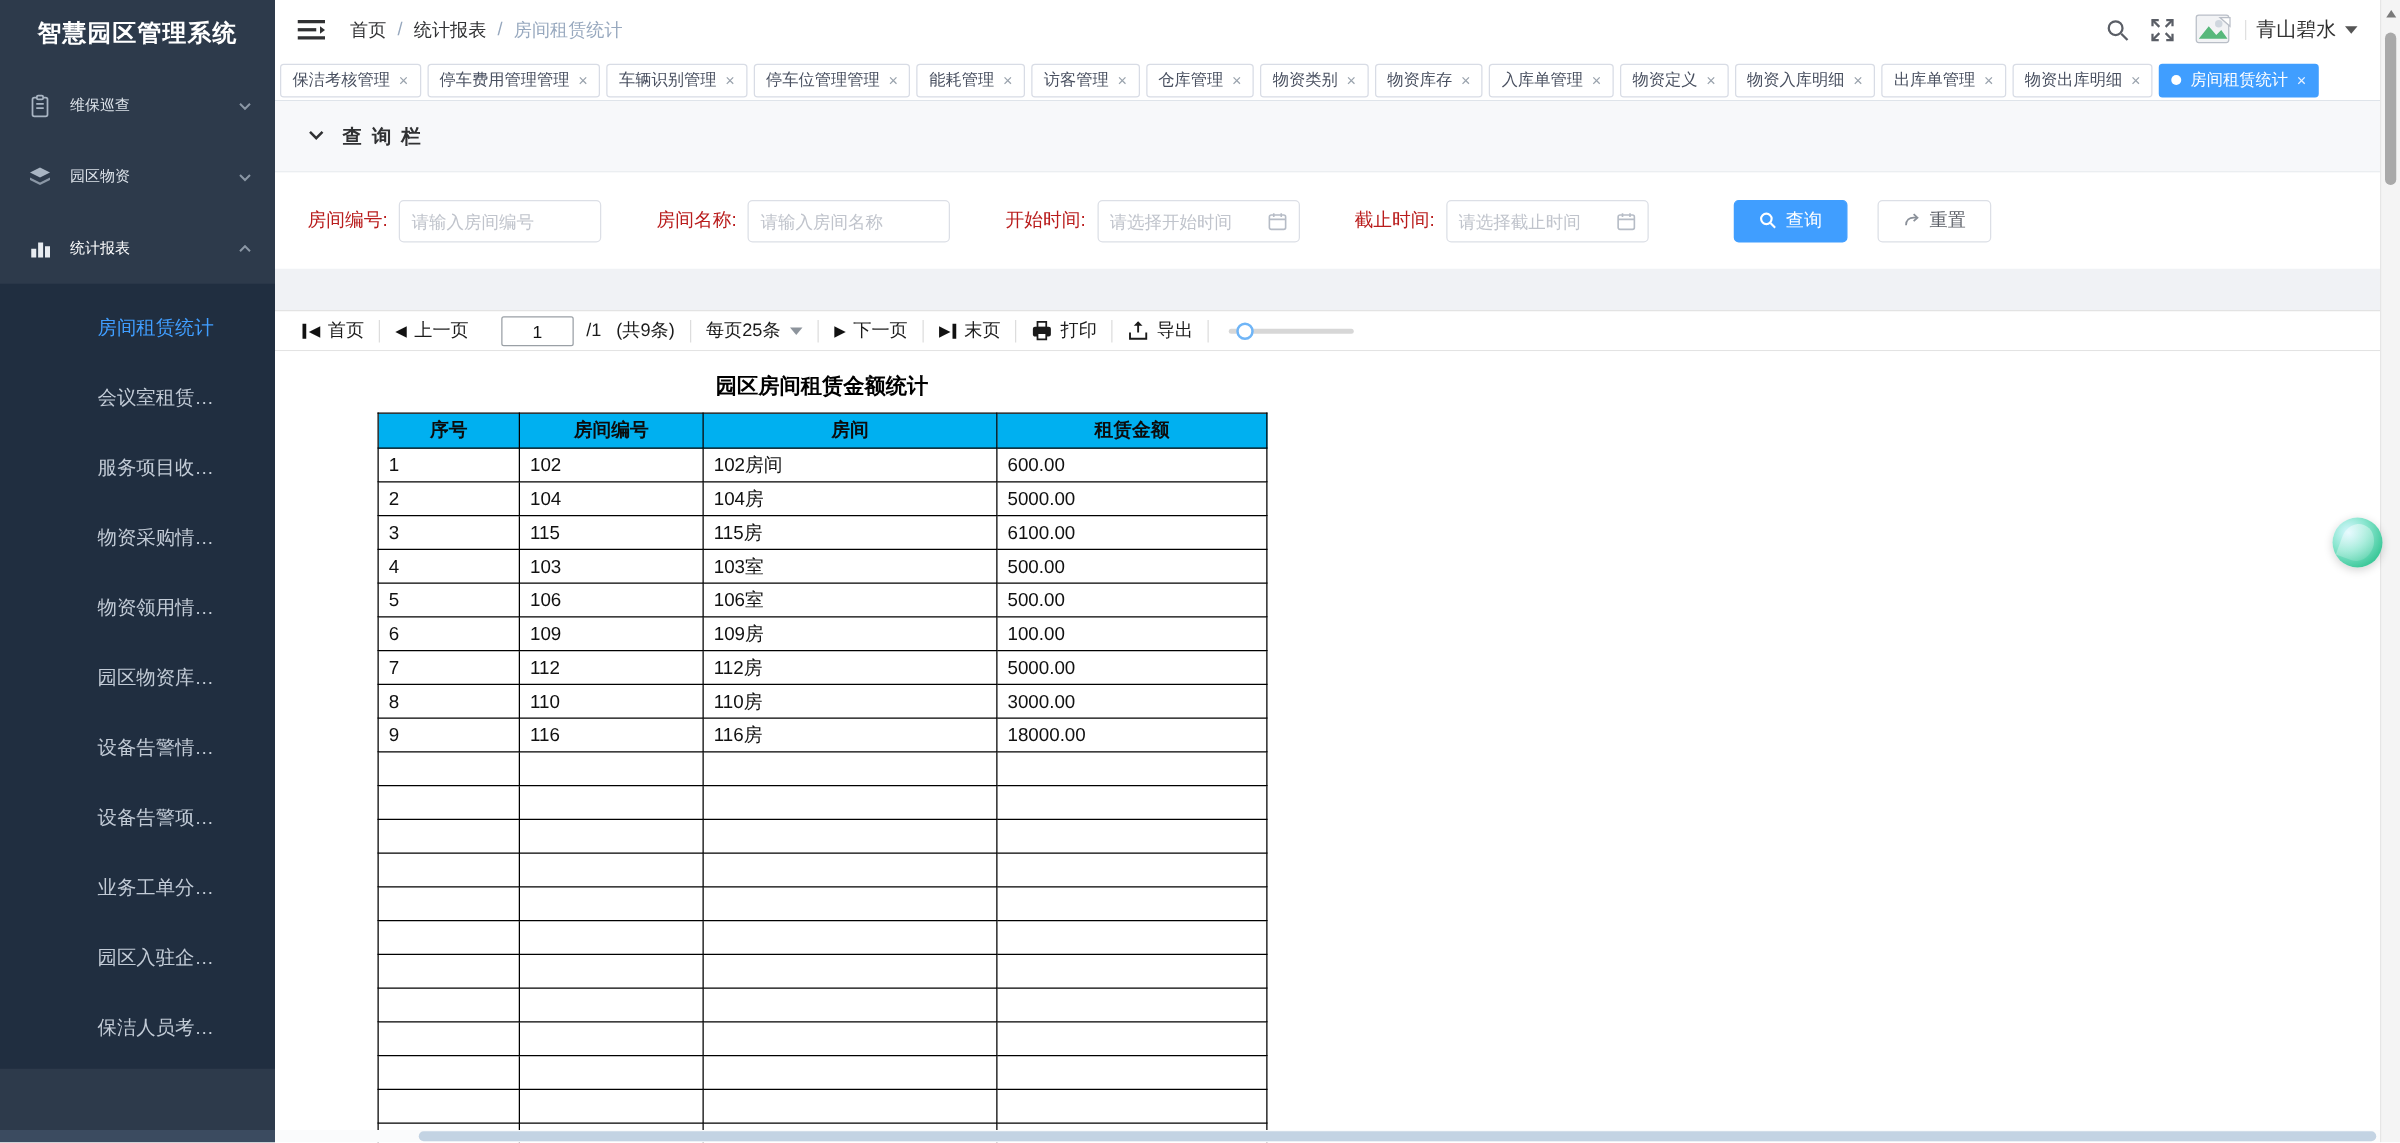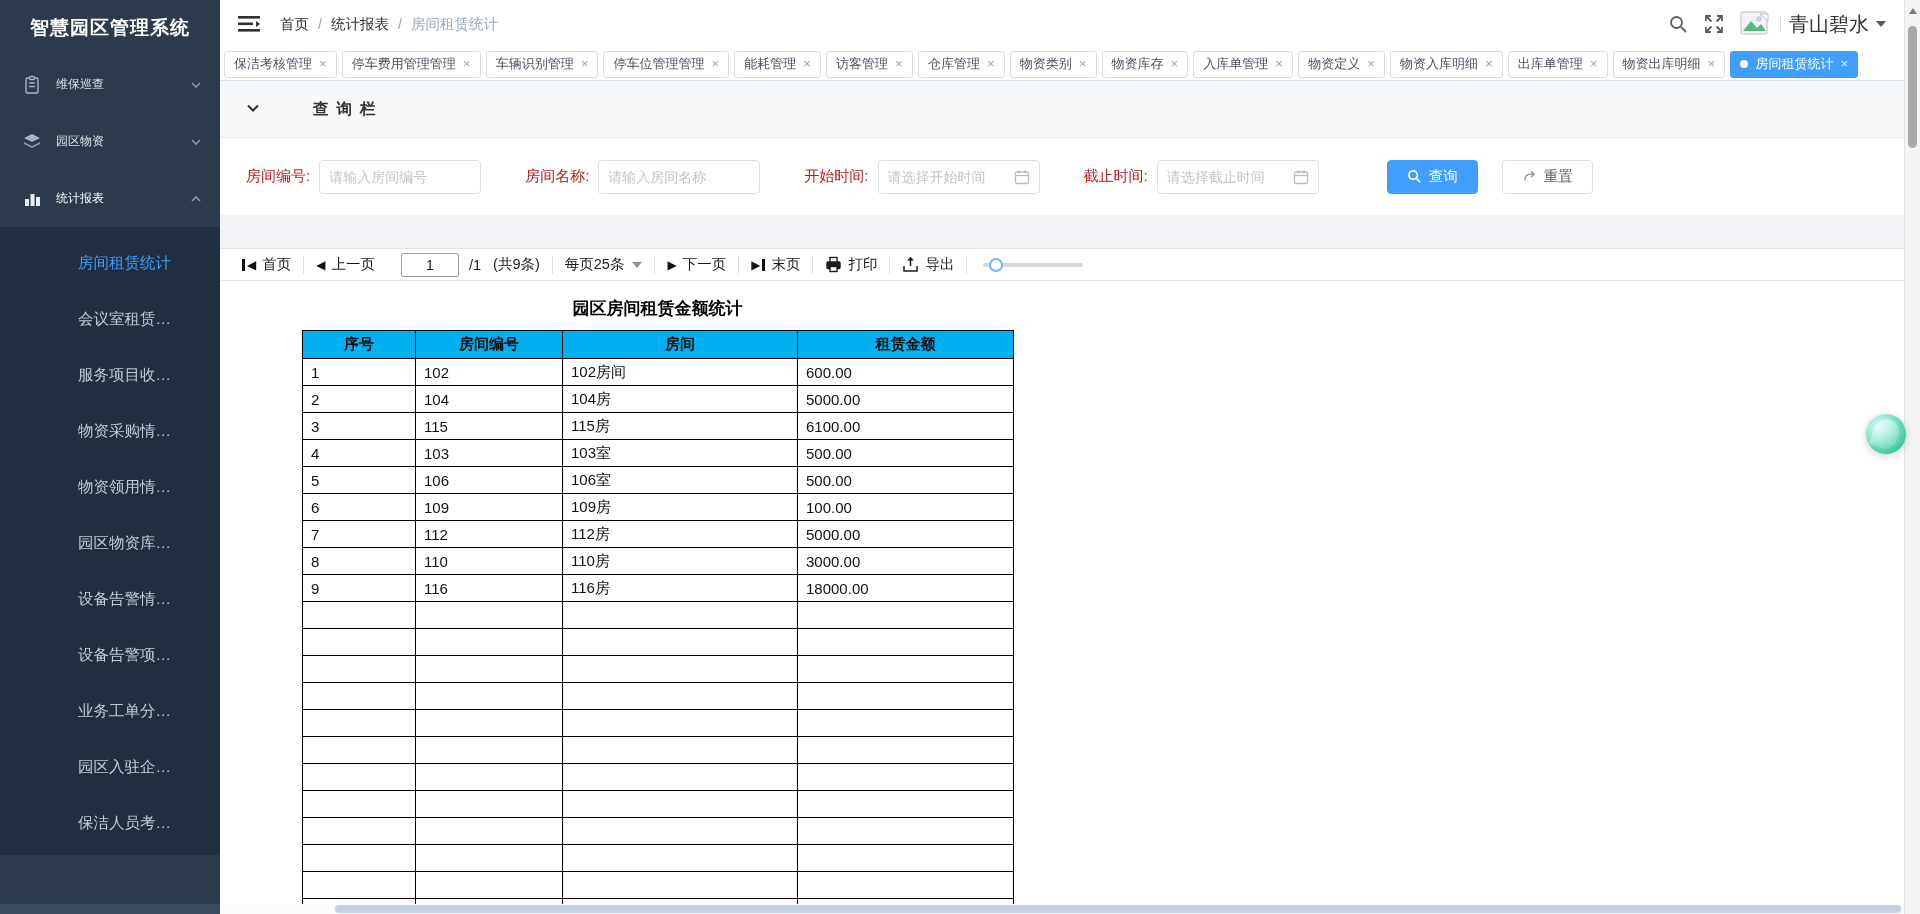--- a/index.html
+++ b/index.html
@@ -26,33 +26,33 @@
   .navbar { height:48px; display:flex; align-items:center; padding:0 18px; background:#fff; }
   .hamburger { width:22px; height:18px; color:#303133; cursor:pointer; }
   .breadcrumb { margin-left:20px; font-size:14.5px; display:flex; align-items:center; }
   .crumb { color:#303133; cursor:pointer; }
   .crumb.last { color:#97a8be; cursor:default; }
   .crumb-sep { color:#97a8be; margin:0 9px; }
   .nav-right { margin-left:auto; display:flex; align-items:center; }
   .nav-ico { width:20px; height:20px; color:#5a5e66; margin-left:16px; cursor:pointer; }
   .avatar { width:30px; height:26px; margin-left:16px; cursor:pointer; }
   .nav-div { width:1px; height:16px; background:#e0e0e0; margin-left:10px; }
-  .username { margin-left:8px; font-size:20px; color:#333; cursor:pointer; }
+  .username { margin-left:8px; font-size:16px; color:#333; cursor:pointer; }
   .caret { width:0; height:0; border-left:5px solid transparent; border-right:5px solid transparent; border-top:6px solid #555; margin-left:7px; cursor:pointer; }
 
   
   .tabs-bar { height:33px; background:#fff; border-bottom:1px solid #dfe4ea; display:flex; align-items:center; gap:5px; padding:0 4px; overflow:hidden; white-space:nowrap; }
-  .tab { display:inline-flex; align-items:center; height:27px; padding:0 9px; border:1px solid #d8dce5; background:#fff; color:#495060; font-size:13px; border-radius:3px; cursor:pointer; flex:none;font-family:Liberation Mono, monospace; }
+  .tab { display:inline-flex; align-items:center; height:27px; padding:0 9px; border:1px solid #d8dce5; background:#fff; color:#495060; font-size:13px; border-radius:3px; cursor:pointer; flex:none; }
   .tab .dot { width:8px; height:8px; border-radius:50%; background:#fff; margin-right:7px; }
   .tab .close { margin-left:7px; font-size:13px; color:#9aa3ad; line-height:1; }
   .tab.active { background:#409eff; border-color:#409eff; color:#fff; }
   .tab.active .close { color:#e9f2ff; }
 
   
-  .query-header { height:57px; background:#f7f8fa; border-bottom:1px solid #e8eaee; display:flex; align-items:center; padding-left:26px;gap:39px; }
+  .query-header { height:57px; background:#f7f8fa; border-bottom:1px solid #e8eaee; display:flex; align-items:center; padding-left:26px; }
   .qh-chev { color:#303133; margin-right:14px; cursor:pointer; }
   .qh-title { font-size:15.5px; font-weight:bold; letter-spacing:8px; color:#303133; }
   .query-form { height:77px; background:#fff; display:flex; align-items:center; padding-left:26px; }
   .field { display:flex; align-items:center; margin-right:44px; }
   .f-label { font-size:15px; color:#b91c1c; margin-right:9px; white-space:nowrap; }
   .f-box { width:162px; height:34px; border:1px solid #dcdfe6; border-radius:4px; display:flex; align-items:center; padding:0 9px; background:#fff; }
   .f-box input { border:none; outline:none; flex:1; width:0; font-size:14px; color:#333; font-family:inherit; background:transparent; }
   .f-box input::placeholder { color:#c0c4cc; }
   .cal { width:16px; height:16px; color:#b6bcc6; flex:none; margin-left:4px; }
   .btn { height:34px; border-radius:4px; display:inline-flex; align-items:center; justify-content:center; font-size:14.5px; cursor:pointer; padding:0 19px; }

